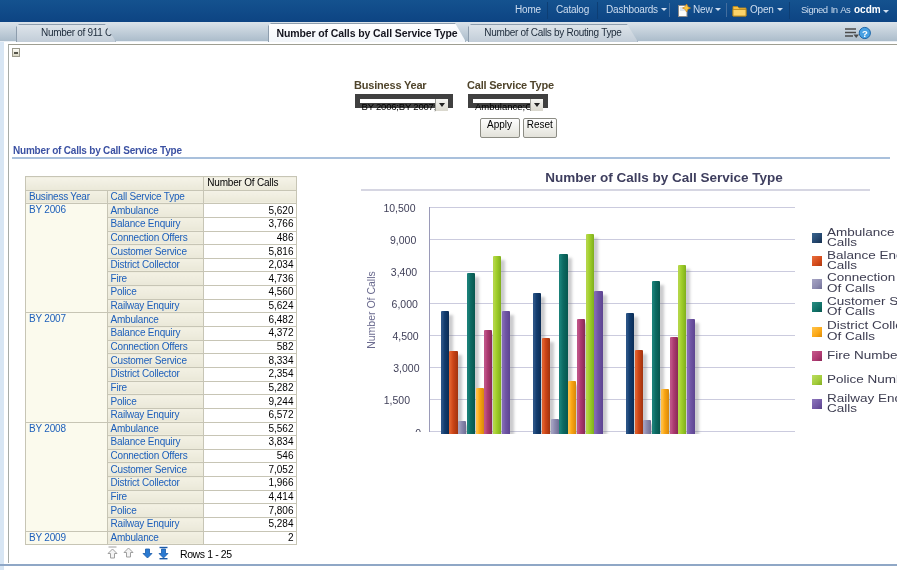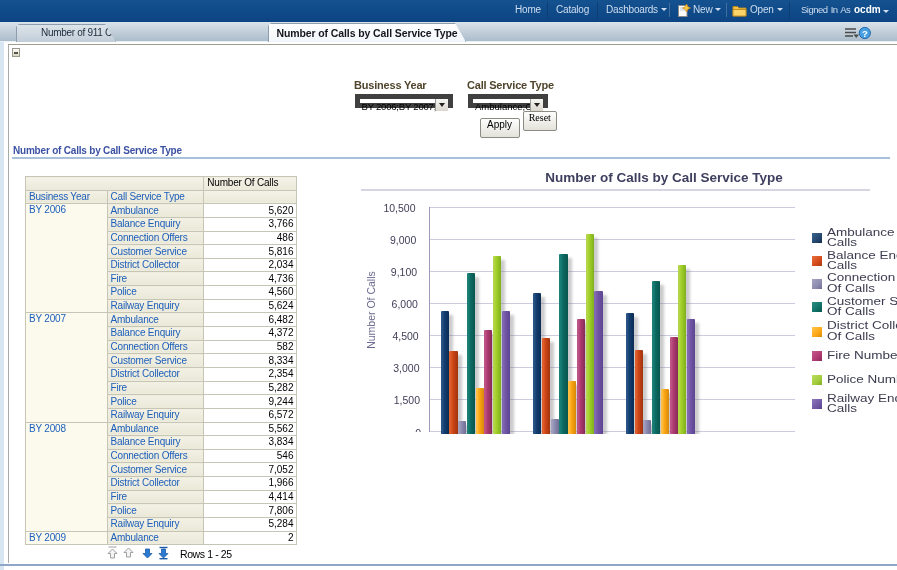--- a/index.html
+++ b/index.html
@@ -116,20 +116,21 @@
   <span class="mi" style="left:750px">Open<span class="caret"></span></span>
   <span class="msep2" style="left:789px"></span>
   <span class="mi" style="left:801px; font-size:9.5px; letter-spacing:-0.5px; word-spacing:1px">Signed In As</span>
   <span class="mi" style="left:854px; font-weight:bold; color:#fff; letter-spacing:0">ocdm</span>
   <span class="mi" style="left:883px; top:5px"><span class="caret" style="margin-left:0"></span></span>
 
   <div id="tabstrip">
     <div class="edge"></div>
     <div class="ptab" style="left:16px; width:100px;padding-left:24px;">Number of 911 Calls</div>
     <div class="ptab active" style="left:268px; width:198px;">Number of Calls by Call Service Type</div>
+    <div class="ptab" style="left:468px; width:170px;">Number of Calls by Routing Type</div>
     <div id="tsicons">
       <svg width="40" height="14" viewBox="0 0 40 14">
         <g stroke="#4a4a4a" stroke-width="1.5">
           <line x1="2" y1="3" x2="13" y2="3"></line>
             <line x1="2" y1="6.5" x2="13" y2="6.5"></line>
             <line x1="2" y1="10" x2="10" y2="10"></line>
         </g>
         <path d="M10.5 8.5 L16 8.5 L13.2 12 Z" fill="#4a4a4a"></path>
         <circle cx="21.8" cy="7" r="5.6" fill="#48a0e2" stroke="#1d66a8" stroke-width="1"></circle>
         <text x="21.8" y="10.8" font-size="9.5" font-weight="bold" fill="#fff" text-anchor="middle" font-family="Liberation Sans">?</text>
@@ -145,21 +146,21 @@
   <span class="plabel" style="left:467px; top:79px;">Call Service Type</span>
   <div class="dd" style="left:354.5px; top:94px; width:98.5px;">
       <span class="txt" style="width:84px; letter-spacing:-0.2px">BY 2006;BY 2007;B</span>
       <span class="ddbtn"></span>
     </div>
   <div class="dd" style="left:468px; top:94px; width:80px;">
       <span class="txt" style="width:64px">Ambulance;Cust</span>
       <span class="ddbtn"></span>
     </div>
   <div class="pbtn" style="left:479.5px; top:117.5px; width:40px;">Apply</div>
-  <div class="pbtn" style="left:523px; top:111px; width:33.5px;font-family:Liberation Serif, serif;">Reset</div>
+  <div class="pbtn" style="left:523px; top:118px; width:33.5px;">Reset</div>
 
   <div id="secTitle">Number of Calls by Call Service Type</div>
   <div id="secRule"></div>
 
   <table id="tbl">
     <colgroup>
         <col style="width:81.5px">
         <col style="width:96.8px">
         <col style="width:93.2px">
       </colgroup>
@@ -296,25 +297,25 @@
     </svg>
     <span id="rowstext" style="letter-spacing:-0.4px">Rows 1 - 25</span>
   </div>
 
   <div id="chTitle">Number of Calls by Call Service Type</div>
   <div id="chRule"></div>
   <div id="yTitle">Number Of Calls</div>
 
   <div class="tick" style="left:355.5px; top:202px;">10,500</div>
   <div class="tick" style="left:356.3px; top:234px;">9,000</div>
-  <div class="tick" style="left:357.1px; top:266px;">9,100</div>
+  <div class="tick" style="left:357.1px; top:266px;">3,400</div>
   <div class="tick" style="left:357.9px; top:298px;">6,000</div>
   <div class="tick" style="left:358.7px; top:330px;">4,500</div>
   <div class="tick" style="left:359.5px; top:362px;">3,000</div>
-  <div class="tick" style="left:360px; top:394px;">1,500</div>
+  <div class="tick" style="left:350px; top:394px;">1,500</div>
   <div class="tick" style="left:361.1px; top:426.6px; height:5.4px; overflow:hidden;">0</div>
 
   <div class="grid" style="top:207.3px;"></div>
   <div class="grid" style="top:239.3px;"></div>
   <div class="grid" style="top:271.3px;"></div>
   <div class="grid" style="top:303.3px;"></div>
   <div class="grid" style="top:335.3px;"></div>
   <div class="grid" style="top:367.3px;"></div>
   <div class="grid" style="top:399.3px;"></div>
   <div class="grid" style="top:431.3px;"></div>

